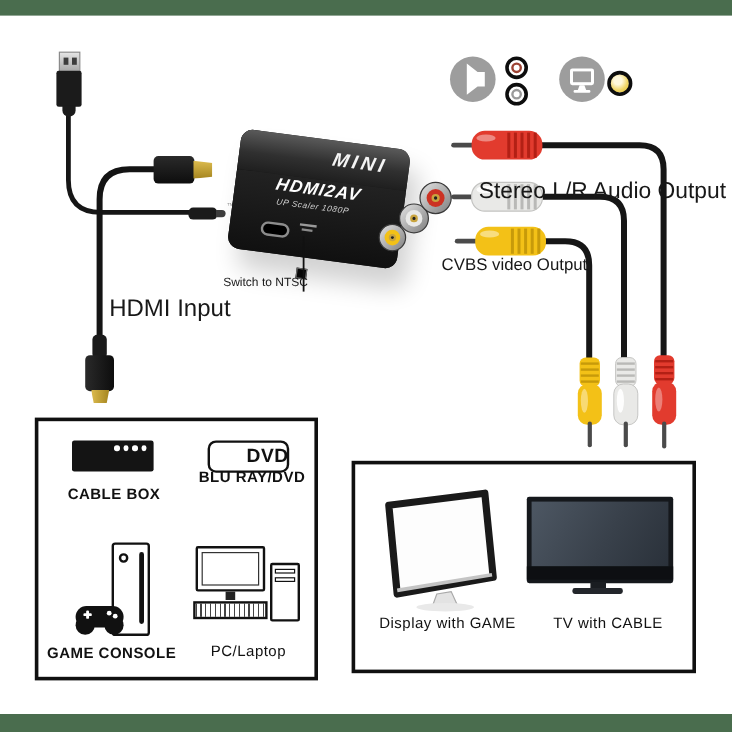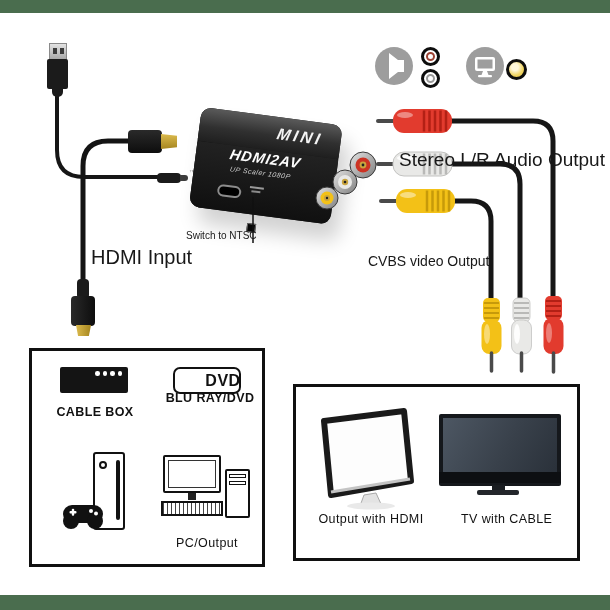--- a/index.html
+++ b/index.html
@@ -74,21 +74,21 @@
   #icon-rca-yellow{left:506px;top:59px;width:21px;height:21px;border-radius:50%;border:3.5px solid #0d0d0d;
            box-sizing:border-box;z-index:2;
            background:radial-gradient(circle at 40% 35%,#fff8dc 0 25%,#f0d564 60%,#e3c23e 100%);}
 
   
   .callout{position:absolute;z-index:4;color:#181818;white-space:nowrap;}
   #lbl-power{left:91px;top:188px;font-size:16px;}
   #lbl-hdmi{left:91px;top:246px;font-size:20px;}
   #lbl-switch{left:186px;top:230px;font-size:10px;}
   #lbl-audio{left:379px;top:149px;font-size:19px;margin-left:20px;}
-  #lbl-video{left:368px;top:212px;font-size:14px;margin-top:41px;}
+  #lbl-video{left:368px;top:212px;font-size:14px;}
 
   
   #panel-sources{left:29px;top:348px;width:236px;height:219px;border:3px solid #101010;box-sizing:border-box;
                  background:#fff;z-index:2;}
   #panel-sources .lbl,#panel-displays .lbl{position:absolute;font-size:12.5px;letter-spacing:.4px;color:#111;
                  text-align:center;white-space:nowrap;}
   #panel-sources .lbl{font-weight:700;}
   #cablebox-icon{position:absolute;left:28px;top:16px;width:68px;height:26px;background:#141414;border-radius:2px;}
   #cablebox-icon .dots{position:absolute;right:6px;top:4px;display:flex;gap:3px;}
   #cablebox-icon .dots span{width:4.5px;height:4.5px;border-radius:50%;background:#fff;}
@@ -323,40 +323,41 @@
     </div>
     <svg id="gamepad-svg" width="48" height="32" viewBox="0 0 48 32">
       <rect x="3" y="6" width="40" height="18" rx="9" fill="#111"></rect>
       <circle cx="11" cy="22" r="8" fill="#111"></circle>
         <circle cx="35" cy="22" r="8" fill="#111"></circle>
       <rect x="9.5" y="12" width="7" height="2.4" rx="1" fill="#fff"></rect>
       <rect x="11.8" y="9.7" width="2.4" height="7" rx="1" fill="#fff"></rect>
       <circle cx="31" cy="12" r="2" fill="#fff"></circle>
         <circle cx="36" cy="14.5" r="2" fill="#fff"></circle>
     </svg>
+    <div id="lbl-console" class="lbl">GAME CONSOLE</div>
     <div id="pc-monitor">
         <div class="scr"></div>
       </div>
     <div id="pc-stand"></div>
     <div id="pc-keyboard"></div>
     <div id="pc-tower">
       <div class="s"></div>
         <div class="s"></div>
     </div>
-    <div id="lbl-pc" class="lbl" style="font-weight:400">PC/Output</div>
+    <div id="lbl-pc" class="lbl" style="font-weight:400">PC/Laptop</div>
   </div>
 
   <div id="panel-displays" class="abs">
     <svg id="imac-svg" width="110" height="105" viewBox="0 0 110 105">
       <polygon points="10,16 90,6 97,76 17,90" fill="#fdfdfd" stroke="#1a1a1a" stroke-width="6" stroke-linejoin="round"></polygon>
       <line x1="17" y1="87" x2="96" y2="74" stroke="#c4c4c4" stroke-width="3"></line>
       <polygon points="50,90 62,88 67,99 46,101" fill="#e3e3e3" stroke="#a9a9a9" stroke-width="1"></polygon>
       <ellipse cx="57" cy="101" rx="24" ry="3.5" fill="#e9e9e9"></ellipse>
     </svg>
-    <div id="lbl-display" class="lbl">Output with HDMI</div>
+    <div id="lbl-display" class="lbl">Display with GAME</div>
     <div id="tv-icon">
       <div class="scr"></div>
       <div class="bar"></div>
     </div>
     <div id="tv-neck"></div>
     <div id="tv-base"></div>
     <div id="lbl-tv" class="lbl">TV with CABLE</div>
   </div>
 
 </div>

